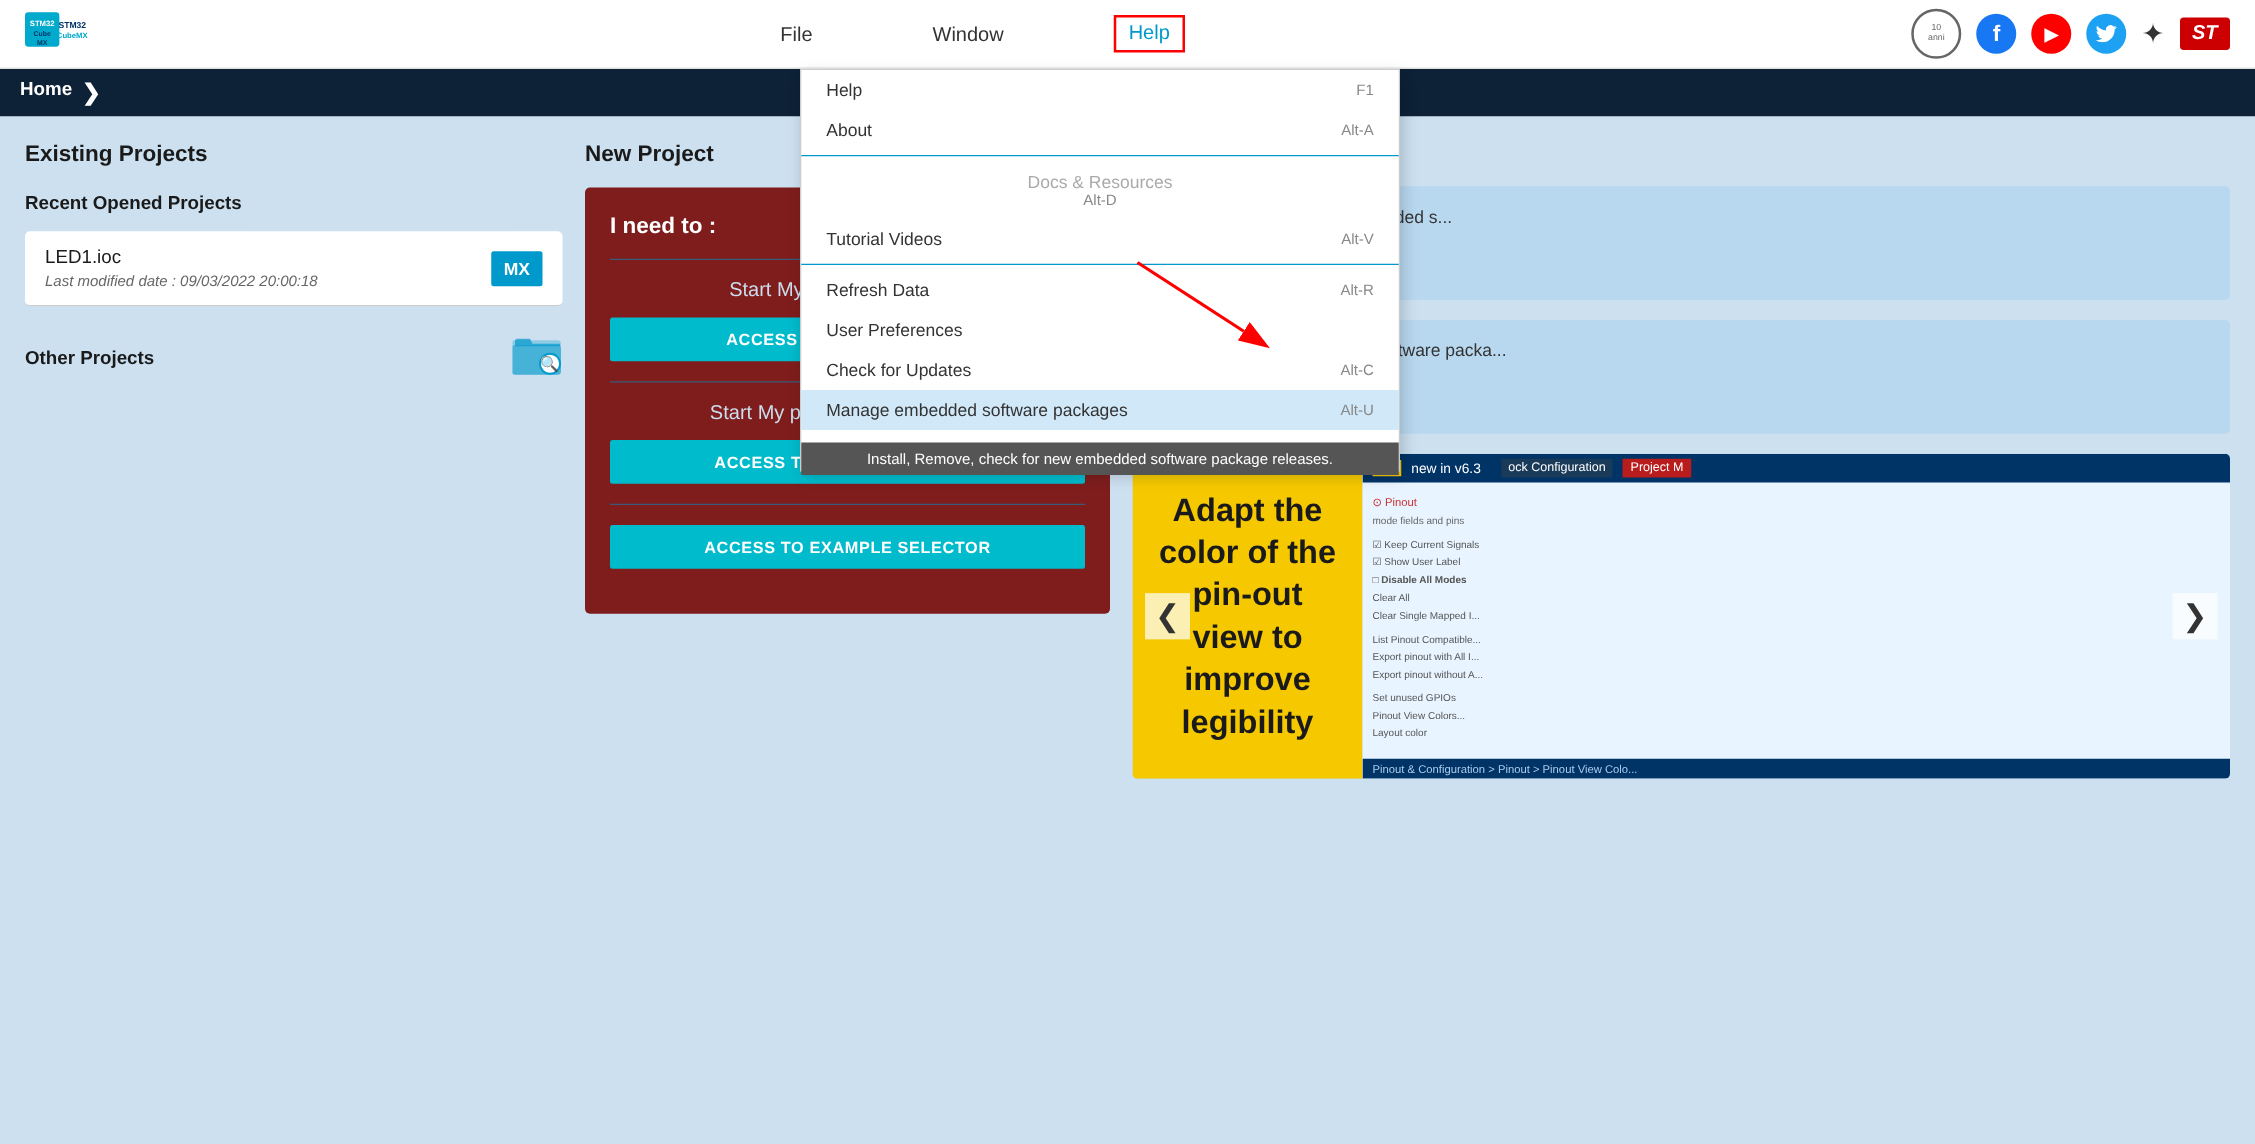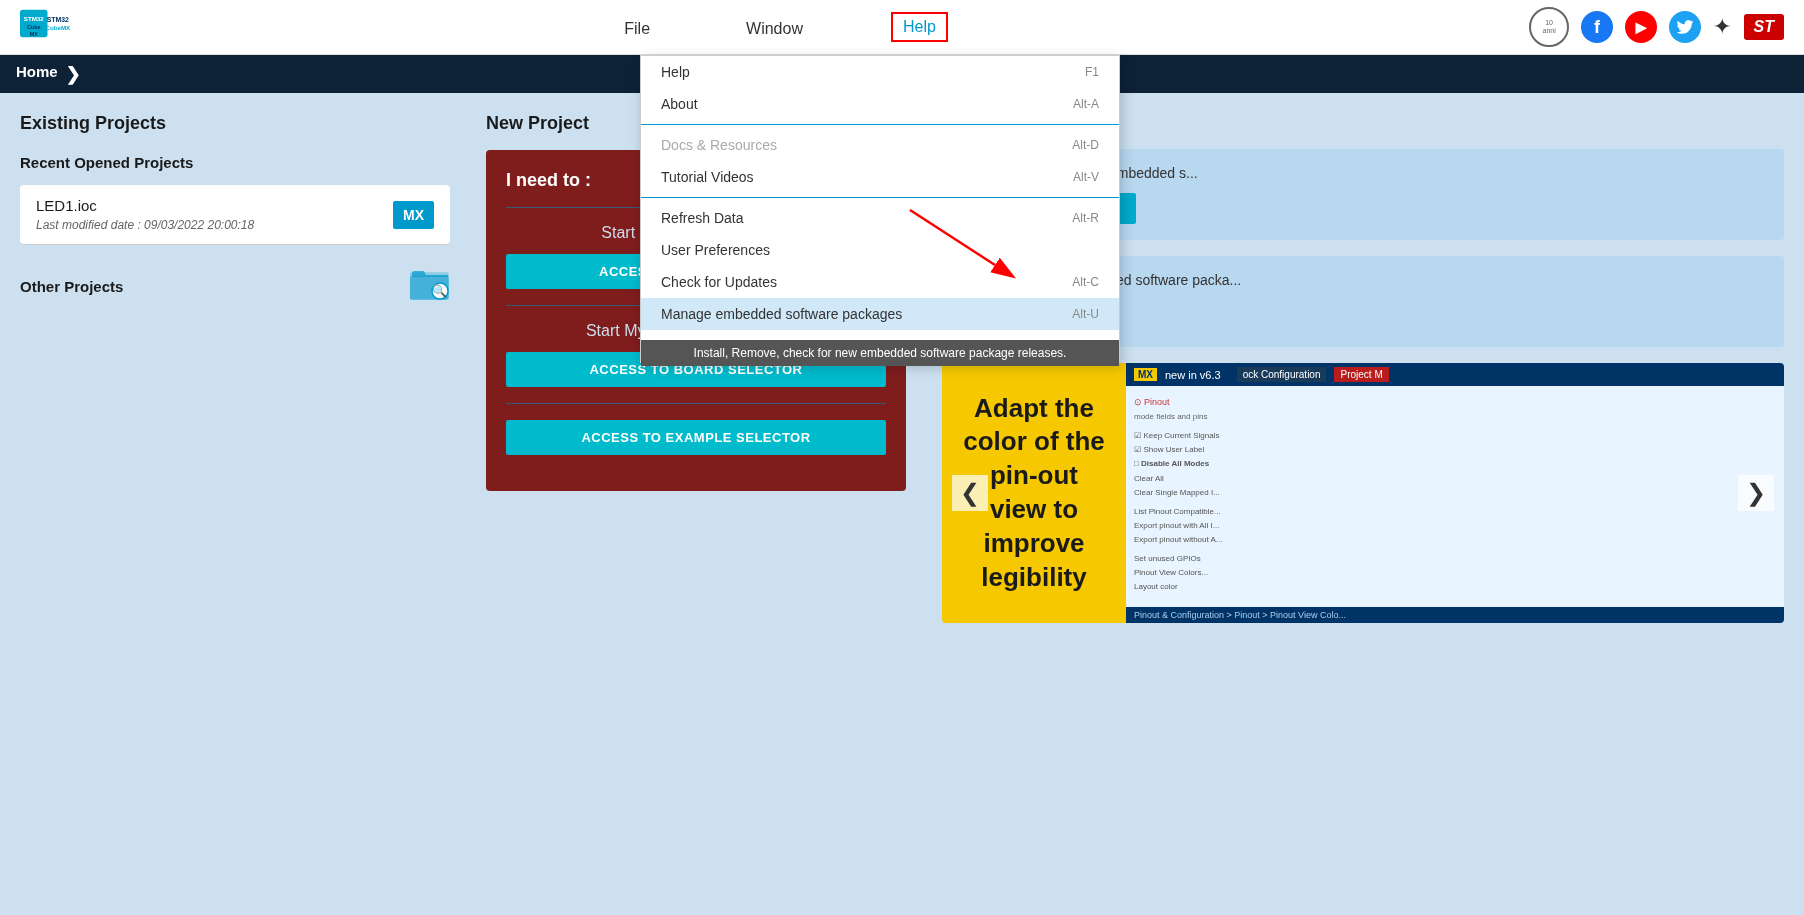--- a/index.html
+++ b/index.html
@@ -103,21 +103,21 @@
     .nav-arrow {
       color: white;
       margin-left: 8px;
       font-size: 18px;
     }
 
     
     .main-content {
       display: flex;
       padding: 20px;
-      gap: 36px;
+      gap: 18px;
       min-height: 820px;
     }
 
     
     .left-panel {
       width: 430px;
       flex-shrink: 0;
     }
     .section-title {
       font-size: 18px;
@@ -374,20 +374,21 @@
       padding: 8px 20px;
       font-size: 14px;
       color: #333;
       cursor: pointer;
       display: flex;
       justify-content: space-between;
       align-items: center;
     }
     .dropdown-item.disabled {
       color: #aaa;
+      flex-direction: column;
     }
     .dropdown-item.highlighted {
       background: #d0e8f8;
     }
     .dropdown-separator {
       height: 1px;
       background: #0099cc;
       margin: 4px 0;
     }
     .shortcut {

